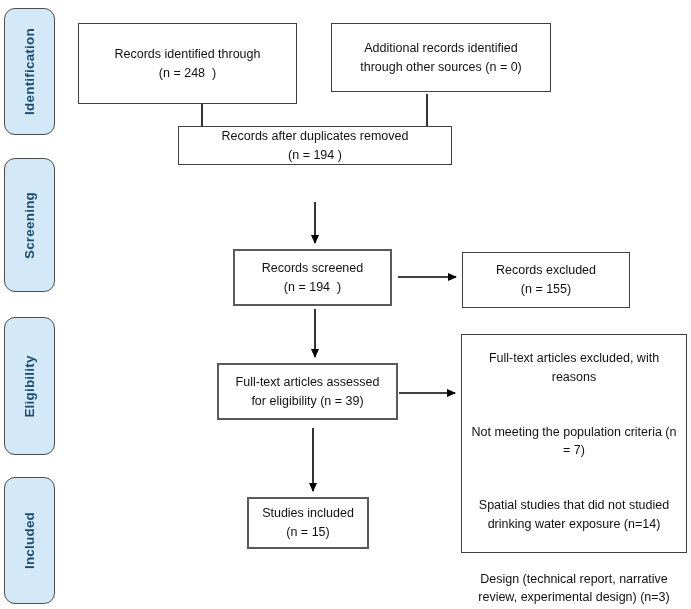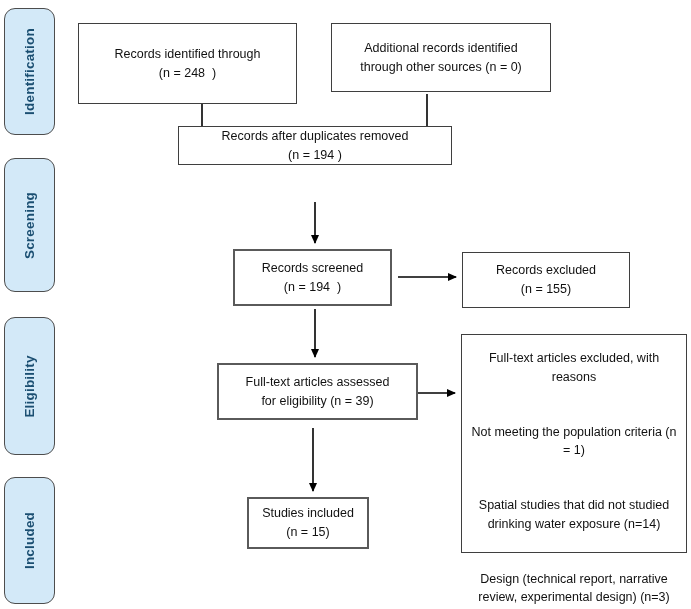--- a/index.html
+++ b/index.html
@@ -70,21 +70,21 @@
     line-height:1.5;
     color:var(--box-text);
   }
   .fbox .line{white-space:pre-wrap;}
   .fbox.strong{border-color:var(--box-border-strong);border-width:2px;}
   #box-records-identified{left:78px;top:23px;width:219px;height:81px;}
   #box-additional-records{left:331px;top:23px;width:220px;height:69px;}
   #box-after-duplicates{left:178px;top:126px;width:274px;height:39px;}
   #box-records-screened{left:233px;top:249px;width:159px;height:57px;}
   #box-records-excluded{left:462px;top:252px;width:168px;height:56px;}
-  #box-fulltext-assessed{left:217px;top:363px;width:201px;height:57px;}
+  #box-fulltext-assessed{left:217px;top:363px;width:181px;height:57px;}
   #box-fulltext-excluded{
     left:461px;top:334px;width:226px;height:219px;
     justify-content:flex-start;
     padding:8px 5px;
     gap:24px;
   }
   #box-fulltext-excluded p{
     margin:6px 0;
     white-space:pre-wrap;
   }
@@ -148,21 +148,21 @@
     <div class="line">(n = 155)</div>
   </div>
 
   <div class="fbox strong" id="box-fulltext-assessed">
     <div class="line">Full-text articles assessed</div>
     <div class="line">for eligibility (n = 39)</div>
   </div>
 
   <div class="fbox" id="box-fulltext-excluded">
     <p>Full-text articles excluded, with reasons</p>
-    <p>Not meeting the population criteria (n = 1)</p>
+    <p>Not meeting the population criteria (n = 7)</p>
     <p>Spatial studies that did not studied drinking water exposure (n=14)</p>
     <p>Design (technical report, narrative review, experimental design) (n=3)</p>
   </div>
 
   <div class="fbox strong" id="box-studies-included">
     <div class="line">Studies included</div>
     <div class="line">(n = 15)</div>
   </div>
 
 </div>

